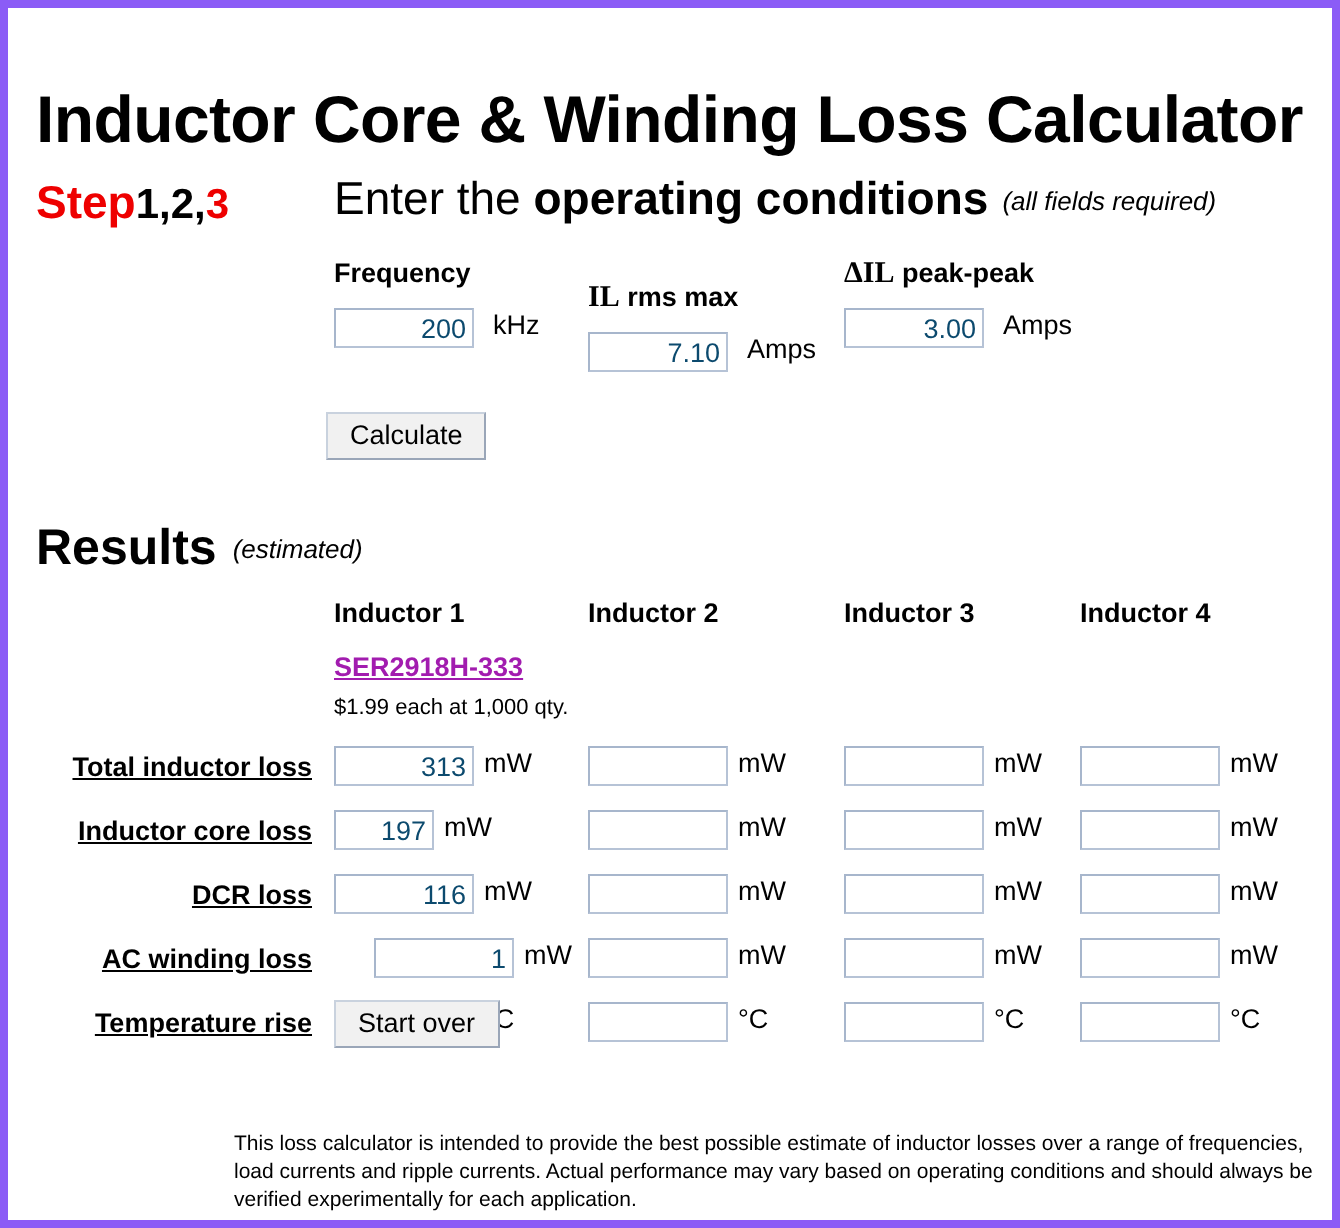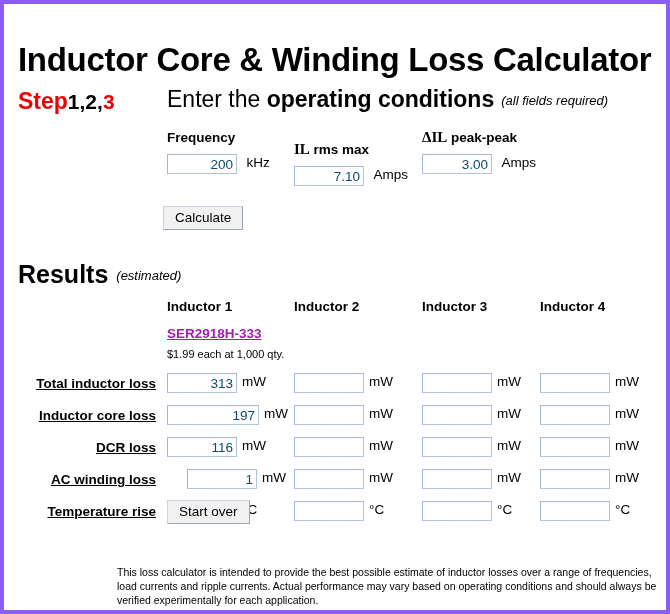--- a/index.html
+++ b/index.html
@@ -269,21 +269,21 @@
   <a class="part-link">SER2918H-333</a>
   <div class="part-price">$1.99 each at 1,000 qty.</div>
 
   <div id="results-rows">
       <div class="row-label" style="top: 372px;"><span>Total inductor loss</span></div>
       <div class="res-cell" style="left: 163px; top: 369px;"><input class="fld" readonly="readonly" value="313" style="width: 70px;"><span class="unit">mW</span></div>
       <div class="res-cell" style="left: 290px; top: 369px;"><input class="fld" readonly="readonly" value="" style="width: 70px;"><span class="unit">mW</span></div>
       <div class="res-cell" style="left: 418px; top: 369px;"><input class="fld" readonly="readonly" value="" style="width: 70px;"><span class="unit">mW</span></div>
       <div class="res-cell" style="left: 536px; top: 369px;"><input class="fld" readonly="readonly" value="" style="width: 70px;"><span class="unit">mW</span></div>
       <div class="row-label" style="top: 404px;"><span>Inductor core loss</span></div>
-      <div class="res-cell" style="left: 163px; top: 401px;"><input class="fld" readonly="readonly" value="197" style="width: 92px;"><span class="unit">mW</span></div>
+      <div class="res-cell" style="left: 163px; top: 401px;"><input class="fld" readonly="readonly" value="197" style="width: 50px;"><span class="unit">mW</span></div>
       <div class="res-cell" style="left: 290px; top: 401px;"><input class="fld" readonly="readonly" value="" style="width: 70px;"><span class="unit">mW</span></div>
       <div class="res-cell" style="left: 418px; top: 401px;"><input class="fld" readonly="readonly" value="" style="width: 70px;"><span class="unit">mW</span></div>
       <div class="res-cell" style="left: 536px; top: 401px;"><input class="fld" readonly="readonly" value="" style="width: 70px;"><span class="unit">mW</span></div>
       <div class="row-label" style="top: 436px;"><span>DCR loss</span></div>
       <div class="res-cell" style="left: 163px; top: 433px;"><input class="fld" readonly="readonly" value="116" style="width: 70px;"><span class="unit">mW</span></div>
       <div class="res-cell" style="left: 290px; top: 433px;"><input class="fld" readonly="readonly" value="" style="width: 70px;"><span class="unit">mW</span></div>
       <div class="res-cell" style="left: 418px; top: 433px;"><input class="fld" readonly="readonly" value="" style="width: 70px;"><span class="unit">mW</span></div>
       <div class="res-cell" style="left: 536px; top: 433px;"><input class="fld" readonly="readonly" value="" style="width: 70px;"><span class="unit">mW</span></div>
       <div class="row-label" style="top: 468px;"><span>AC winding loss</span></div>
       <div class="res-cell" style="left: 163px; top: 465px; padding-left: 20px;"><input class="fld" readonly="readonly" value="1" style="width: 70px;"><span class="unit">mW</span></div>

